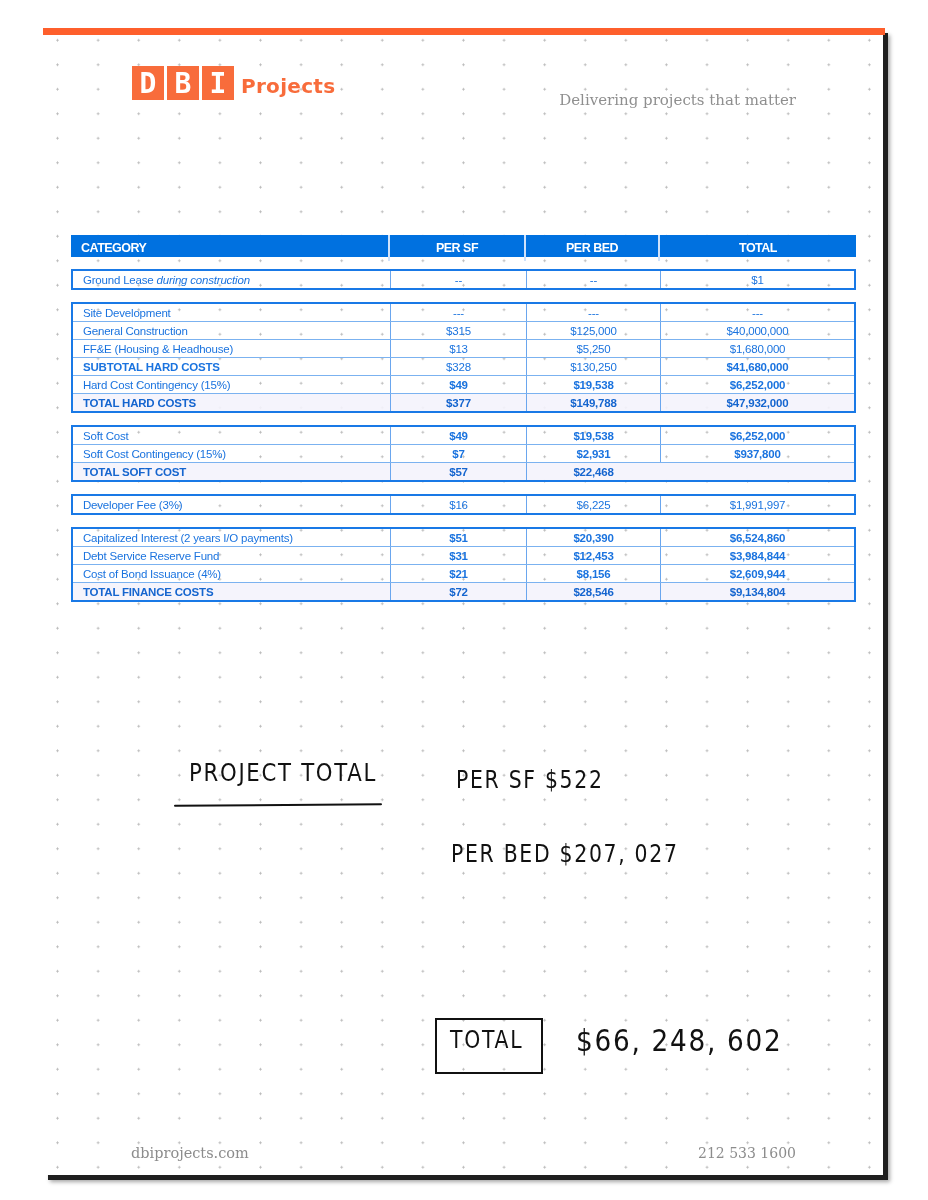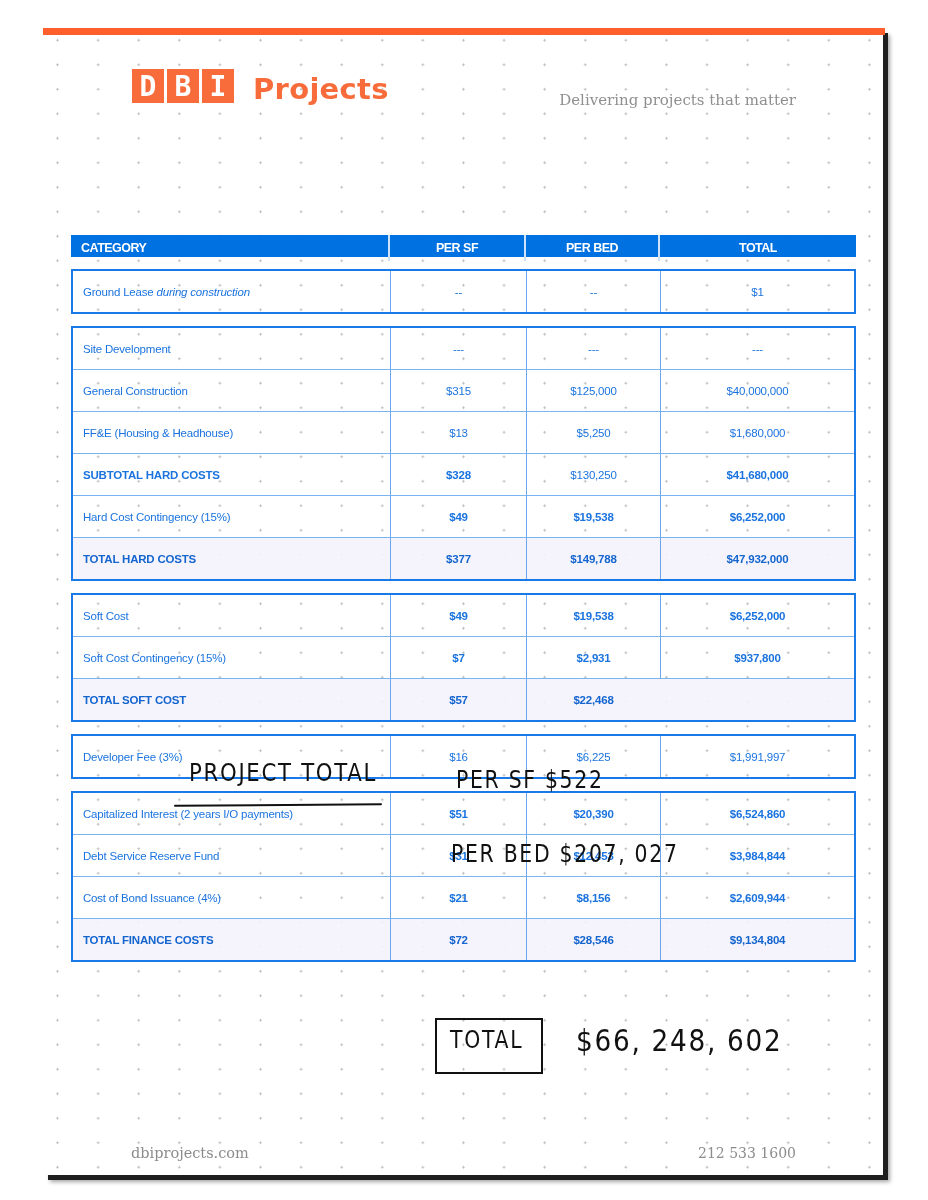--- a/index.html
+++ b/index.html
@@ -15,27 +15,27 @@
   }
   .top-bar { position: absolute; left: 0; top: 0; width: 842px; height: 7px; background: #fe5f2c; }
 
   .logo { position: absolute; left: 89px; top: 38px; display: flex; align-items: center; }
   .logo-box { display: flex; gap: 3px; }
   .logo-letter {
     width: 32px; height: 34px; background: #f86c3b; color: #ffffff;
     display: flex; align-items: center; justify-content: center;
     font-family: "DejaVu Sans Mono", monospace; font-weight: bold; font-size: 28px;
   }
-  .logo-word { color: #f86c3b; font-family: "DejaVu Sans", sans-serif; font-weight: bold; font-size: 29px; margin-left: 19px; margin-top: 6px; letter-spacing: 0.3px; }
+  .logo-word { color: #f86c3b; font-family: "DejaVu Sans", sans-serif; font-weight: bold; font-size: 20px; margin-left: 7px; margin-top: 6px; letter-spacing: 0.3px; }
   .tagline { position: absolute; right: 87px; top: 63px; color: #8f8f8f; font-family: "DejaVu Serif", serif; font-size: 15px; }
 
   .table-wrap { position: absolute; left: 28px; top: 207px; width: 785px; }
   .grp { border: 2px solid #1979e6; background: transparent; }
   .hdr { background: #0071e0; border: none; height: 22px; }
-  .row { display: grid; grid-template-columns: 317px 136px 134px 1fr; height: 41px; border-top: 1px solid #7bb2f0; }
+  .row { display: grid; grid-template-columns: 317px 136px 134px 1fr; height: 17px; border-top: 1px solid #7bb2f0; }
   .row:first-child { border-top: none; }
   .hdr .row { height: 26px; border: none; }
   .cell { display: flex; align-items: center; font-size: 11.5px; color: #1a73df; border-left: 1.5px solid #6aa6ee; letter-spacing: -0.2px; }
   .cell:first-child { border-left: none; padding-left: 10px; }
   .cell.num { justify-content: center; }
   .hdr .cell { color: #ffffff; font-weight: bold; font-size: 12.5px; border-left: 2px solid #cfe2fb; letter-spacing: -0.5px; }
   .hdr .cell:first-child { border-left: none; }
   .row.bold .cell { font-weight: bold; }
   .row.total { background: rgba(244,243,252,0.9); }
   .row.total .cell { font-weight: bold; color: #1565cf; text-align: right; }
@@ -99,21 +99,21 @@
         <div class="cell num">$40,000,000</div>
       </div>
       <div class="row">
         <div class="cell">FF&amp;E (Housing &amp; Headhouse)</div>
         <div class="cell num">$13</div>
         <div class="cell num">$5,250</div>
         <div class="cell num">$1,680,000</div>
       </div>
       <div class="row bold">
         <div class="cell">SUBTOTAL HARD COSTS</div>
-        <div class="cell num" style="font-weight:bold">$328</div>
+        <div class="cell num" style="font-weight:normal">$328</div>
         <div class="cell num" style="font-weight:normal">$130,250</div>
         <div class="cell num" style="font-weight:bold">$41,680,000</div>
       </div>
       <div class="row">
         <div class="cell">Hard Cost Contingency (15%)</div>
         <div class="cell num" style="font-weight:bold">$49</div>
         <div class="cell num" style="font-weight:bold">$19,538</div>
         <div class="cell num" style="font-weight:bold">$6,252,000</div>
       </div>
       <div class="row total">

